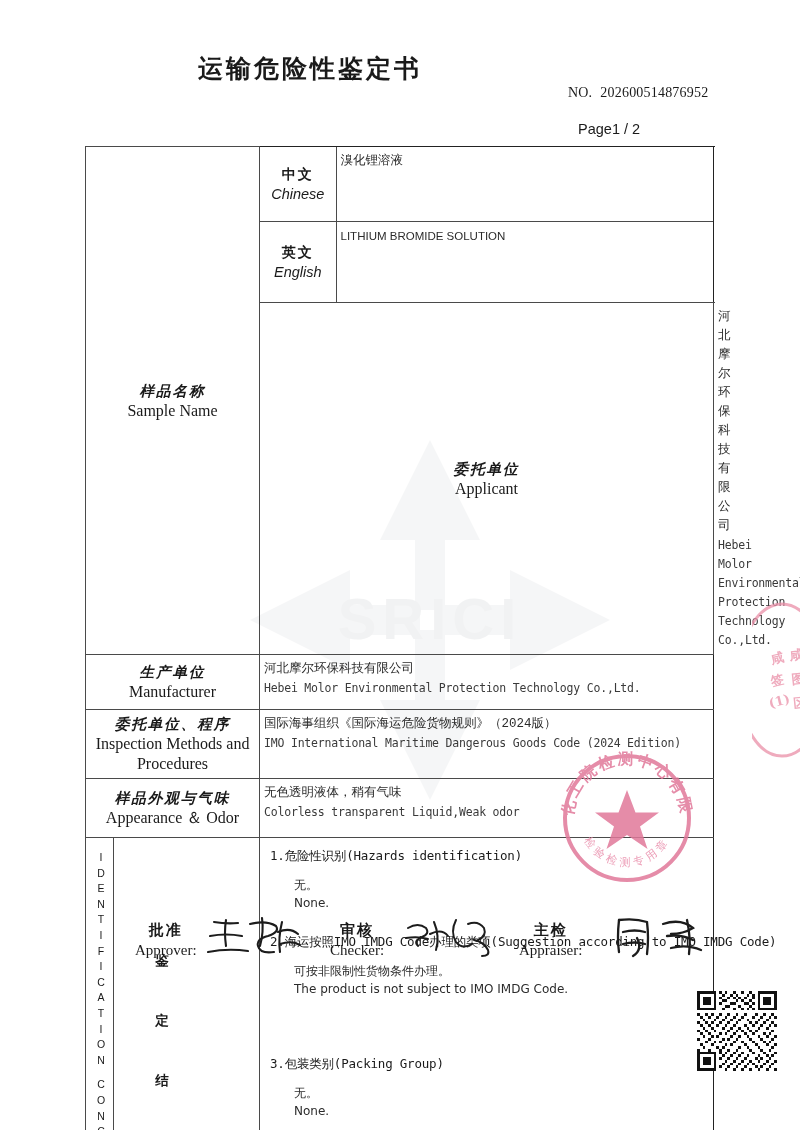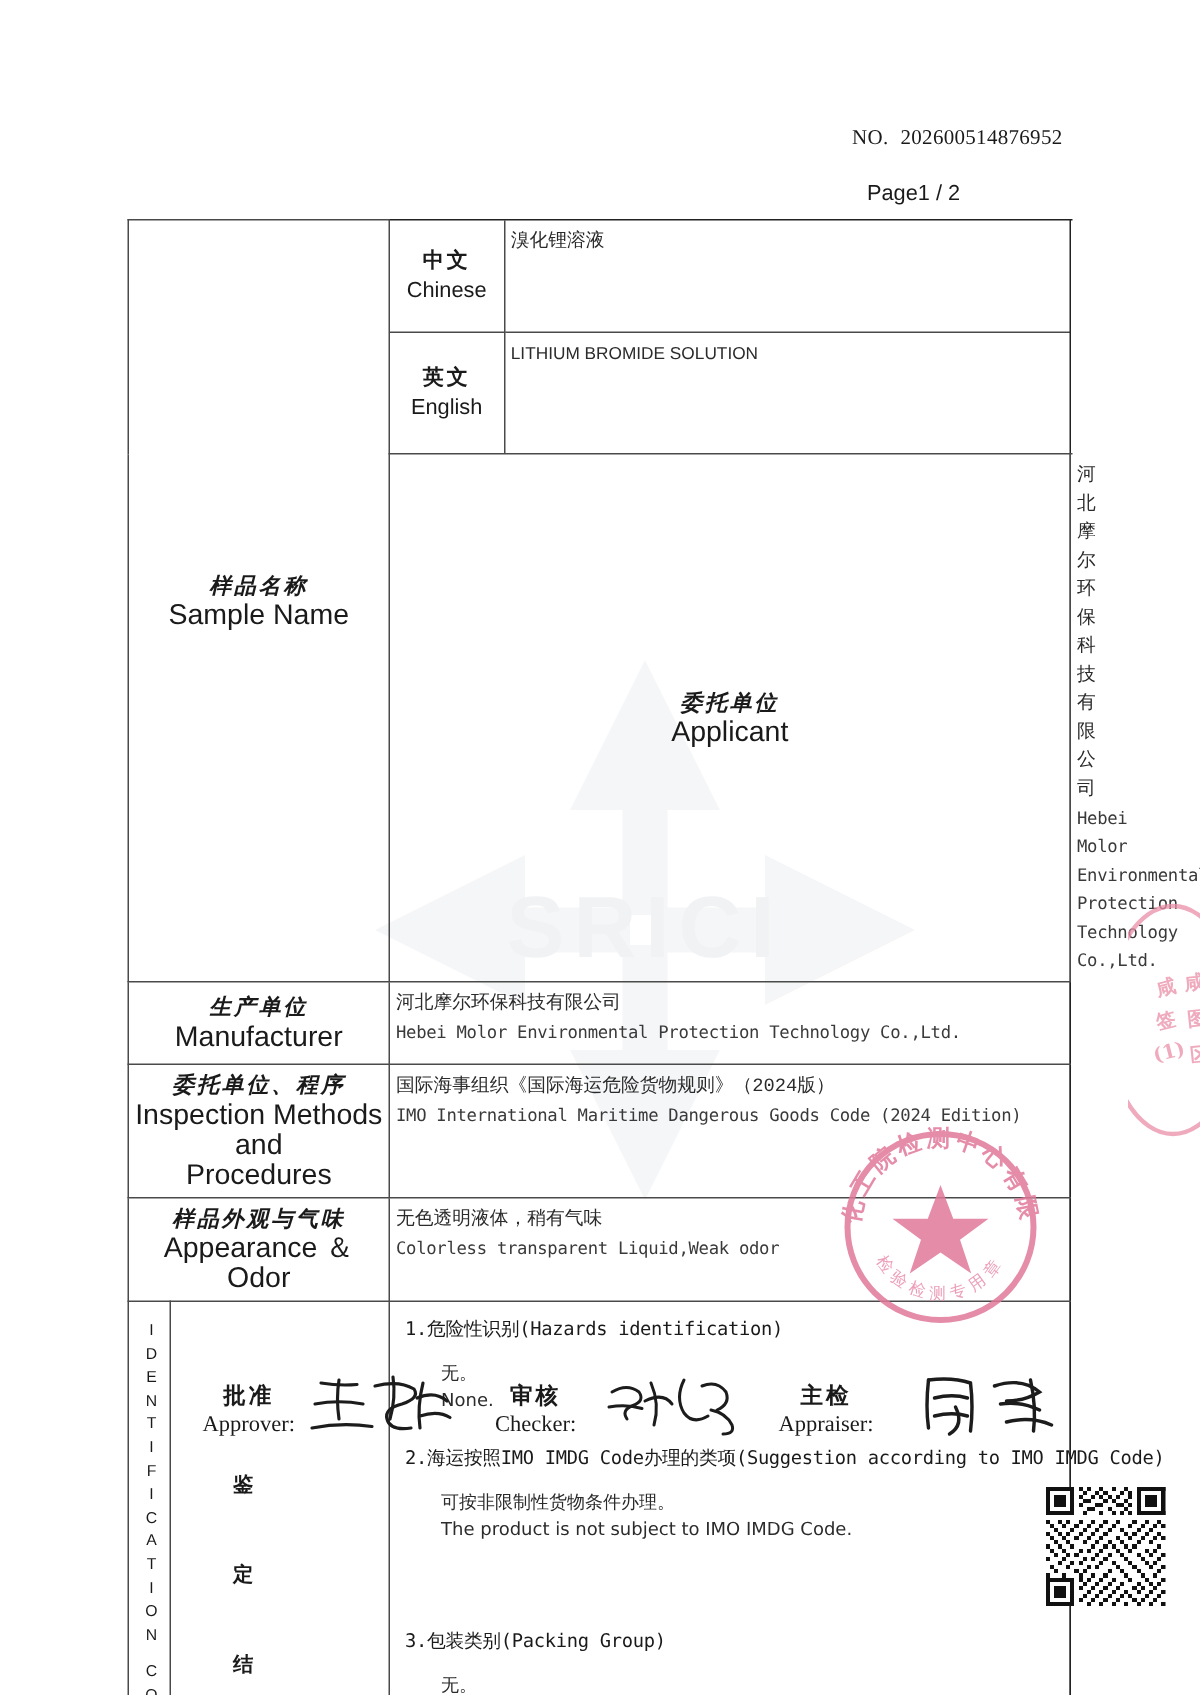--- a/index.html
+++ b/index.html
@@ -104,36 +104,37 @@
   }
   .lbl .cn {
     font-family: "DejaVu Serif", serif;
     font-weight: bold;
     font-size: 14.5px;
     letter-spacing: 2px;
     line-height: 20px;
     font-style: italic;
   }
   .lbl .en {
-    font-family: Liberation Sans, sans-serif;
-    font-size: 19px;
+    font-family: Liberation Serif, serif;
+    font-size: 16px;
     line-height: 20px;
   }
   .sub-lbl { text-align: center; vertical-align: middle !important; }
   .sub-lbl .cn {
     font-family: "DejaVu Serif", serif;
     font-weight: bold;
     font-size: 14px;
     letter-spacing: 2px;
     line-height: 20px;
   }
   .sub-lbl .en {
     font-family: "Liberation Sans", sans-serif;
     font-size: 14.5px;
     line-height: 20px;
+    font-style: italic;
   }
 
   .val { padding: 5px 0 4px 4px !important; }
   .val .v-cn {
     font-family: Liberation Mono, monospace;
     font-size: 12.5px;
     line-height: 19px;
     color: #2b2b2b;
   }
   .val .v-en {
@@ -265,20 +266,21 @@
       <path d="M200 380 L150 280 L185 280 L185 210 L215 210 L215 280 L250 280 Z"></path>
       <path d="M20 200 L120 150 L120 185 L190 185 L190 215 L120 215 L120 250 Z"></path>
     </g>
   </svg>
   <div class="wm-text">SRICI</div>
 </div>
 
 <div class="page">
 
   <div class="header">
+    <div class="title-cn">运输危险性鉴定书</div>
     <div class="doc-no">
       <span class="no-label">NO.</span><span>202600514876952</span>
     </div>
     <div class="page-no">
       <span class="pg-label">Page</span><span>1 / 2</span>
     </div>
   </div>
 
   <table class="main">
     <colgroup>

